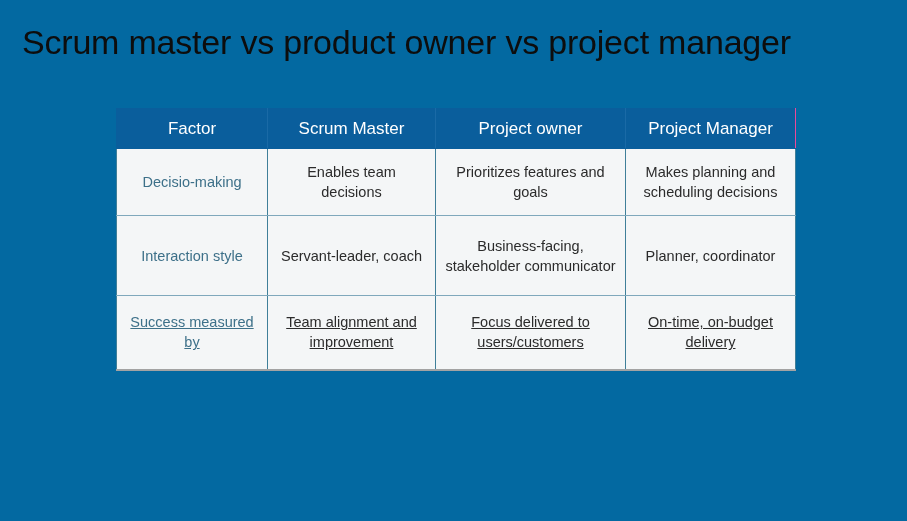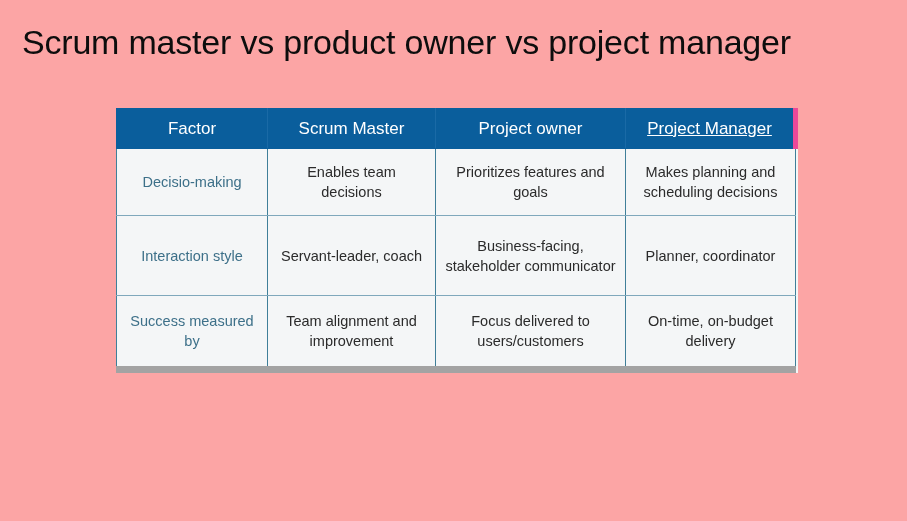--- a/index.html
+++ b/index.html
@@ -10,21 +10,21 @@
     width: 907px;
     height: 521px;
     background: #f3f4f6;
     font-family: "Liberation Sans", sans-serif;
     overflow: hidden;
     position: relative;
   }
   .slide {
     position: absolute;
     inset: 0;
-    background: #fca5a5;
+    background: #0369a1;
   }
   .page-title {
     position: absolute;
     left: 22px;
     top: 20px;
     font-size: 34px;
     line-height: 44px;
     font-weight: 400;
     color: #0d0d0d;
     letter-spacing: -0.2px;
@@ -61,34 +61,35 @@
     font-size: 17px;
     line-height: 22px;
     font-weight: 400;
     height: 40px;
     border-top: 1px solid #0a5e9c;
     border-bottom: 1px solid #0a5e9c;
     border-left-color: #1a6aa6;
     border-right-color: #1a6aa6;
   }
   .comparison-table thead th:first-child { border-left: 1px solid #0a5e9c; }
-  .comparison-table thead th:last-child  { border-right: 5px solid #ec4899; text-decoration: underline; }
+  .comparison-table thead th:last-child  { border-right: 1px solid #ec4899; }
 
   .comparison-table tbody td {
     background: #f4f6f7;
     color: #2b2b2b;
     font-size: 14.5px;
     line-height: 20px;
   }
   .comparison-table tbody td.factor-cell {
     color: #3d7089;
     font-size: 14.5px;
   }
   .comparison-table tbody tr:last-child td {
-    border-bottom: 7px solid #a3a3a3;
+    border-bottom: 2px solid #a3a3a3;
+    text-decoration: underline;
   }
   .row-h1 td { height: 55px; }
   .row-h2 td { height: 56px; }
   .row-h3 td { height: 67px; }
   .row-h4 td { height: 80px; }
   .row-h5 td { height: 74px; }
 </style>
 </head>
 <body>
 

